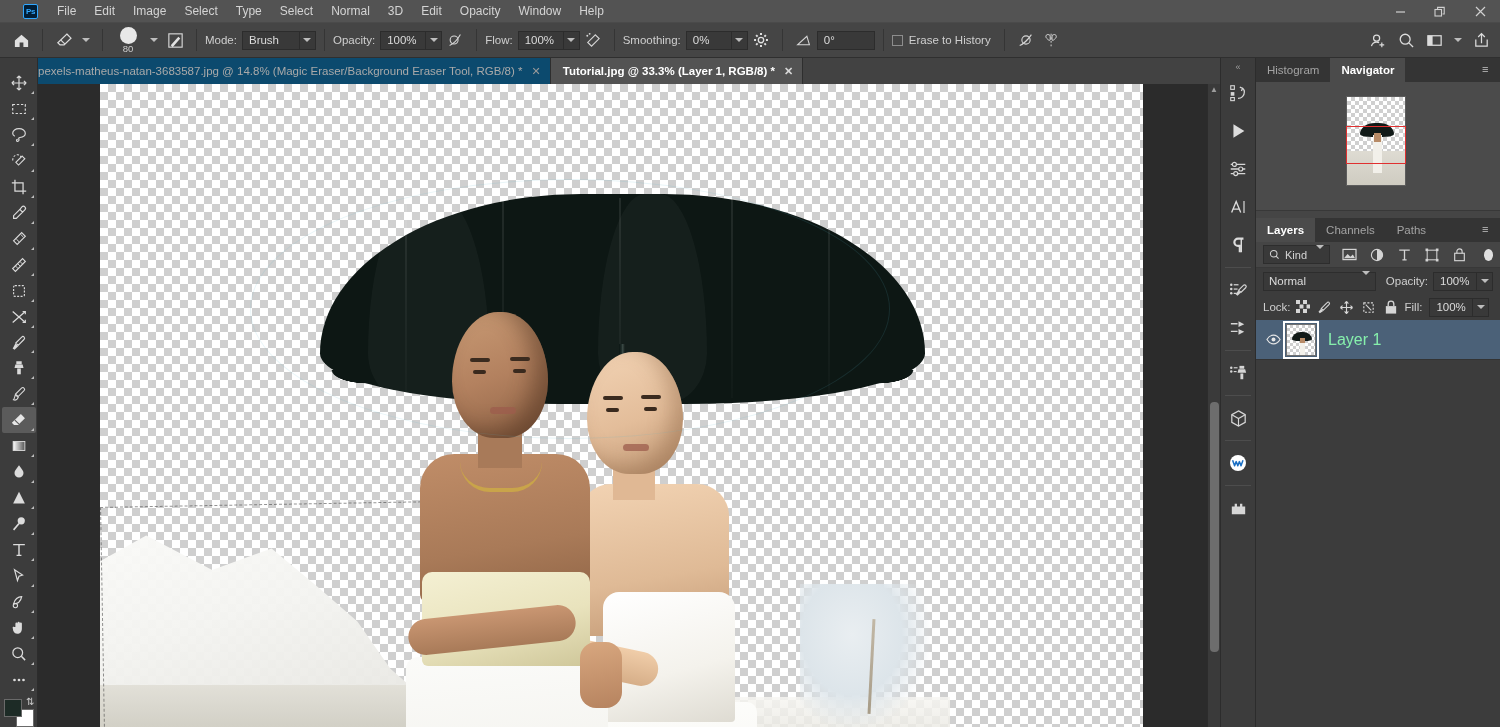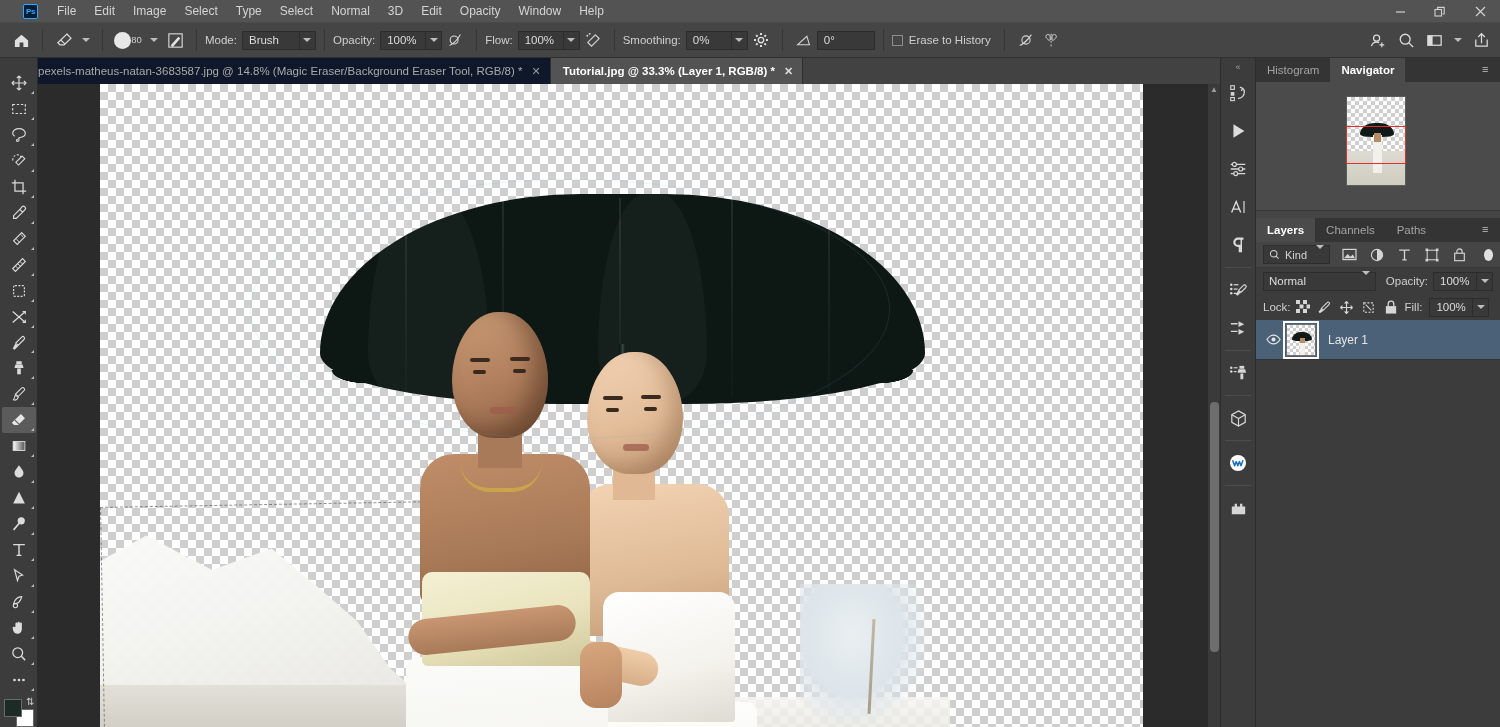--- a/index.html
+++ b/index.html
@@ -56,40 +56,40 @@
   }
   .fieldgrp{ display:flex; align-items:center; }
   .fieldgrp .dd{
     background:#393939;border:1px solid #2c2c2c;border-left:none;height:19px;width:16px;
     display:flex;align-items:center;justify-content:center;
   }
   .icon-btn{
     width:26px;height:26px;display:flex;align-items:center;justify-content:center;
     color:#cdcdcd;
   }
-  .brush-preview{ display:flex;flex-direction:row;align-items:center;justify-content:center;width:34px;}
+  .brush-preview{ display:flex;flex-direction:column;align-items:center;justify-content:center;width:34px;}
   .brush-dot{ width:17px;height:17px;border-radius:50%;background:#e8e8e8; }
   .brush-num{ color:#cfcfcf;font-size:9.5px;line-height:10px;margin-top:0px; }
   .chk{
     width:11px;height:11px;border:1px solid #8d8d8d;background:#454545;margin-right:6px;
   }
   .opt-right{ position:absolute; right:6px; display:flex; align-items:center; gap:2px; }
 
   
   .tabbar{
     position:absolute; left:0; top:58px; width:1500px; height:26px; background:#424242;
     display:flex; align-items:flex-end;
   }
   .tabs-collapse{
     width:26px;height:26px;display:flex;align-items:flex-start;justify-content:center;
     color:#b0b0b0;font-size:10px;padding-top:2px;
   }
   .doctab{
     height:26px; display:flex; align-items:center; padding:0 9px 0 12px;
-    font-size:11.5px; color:#a9a9a9; background:#0f172a; border-right:1px solid #2e2e2e;
+    font-size:11.5px; color:#a9a9a9; background:#0c4a6e; border-right:1px solid #2e2e2e;
     white-space:nowrap;
   }
   .doctab.active{ background:#535353; color:#ffffff; font-weight:bold; }
   .tab-x{ margin-left:9px; font-size:11px; color:#9a9a9a; }
   .doctab.active .tab-x{ color:#d9d9d9; }
 
   
   .toolbar{
     position:absolute; left:0; top:58px; width:38px; height:669px;
     background:#3c3c3c; border-right:1px solid #2c2c2c; padding-top:12px;
@@ -383,21 +383,21 @@
       linear-gradient(45deg,#cfcfcf 25%,transparent 25%,transparent 75%,#cfcfcf 75%),
       linear-gradient(45deg,#cfcfcf 25%,transparent 25%,transparent 75%,#cfcfcf 75%);
     background-size:6px 6px; background-position:0 0,3px 3px;
   }
   .lthumb.framed{ outline:2px solid #ffffff; outline-offset:1px; }
   .lthumb.bg{ background-image:none; background:linear-gradient(180deg,#2fa8c8 0%,#66c2d8 48%,#cfc9b8 52%,#ded8c8 100%); }
   .lt-umb{ position:absolute;left:5px;top:7px;width:20px;height:9px;background:#121a18;
     border-radius:50% 50% 40% 40% / 92% 92% 22% 22%; }
   .lt-fig{ position:absolute;left:13px;top:14px;width:5px;height:16px;background:#f3f1ea; }
   .lt-head{ position:absolute;left:13px;top:13px;width:5px;height:5px;background:#b88b67; }
-  .lname{ color:#e5e5e5; font-size:12px; margin-left:12px; }
+  .lname{ color:#86efac; font-size:16px; margin-left:12px; }
   .lname.italic{ font-style:italic; }
   .lock-badge{ margin-left:auto; color:#c9c9c9; font-size:12px; }
   svg{ display:block; }
 </style>
 </head>
 <body>
 
 <div class="app">
 
   <div class="progress-strip">

